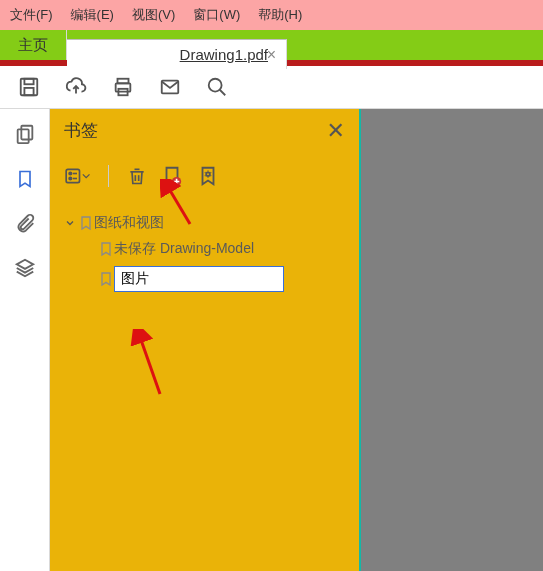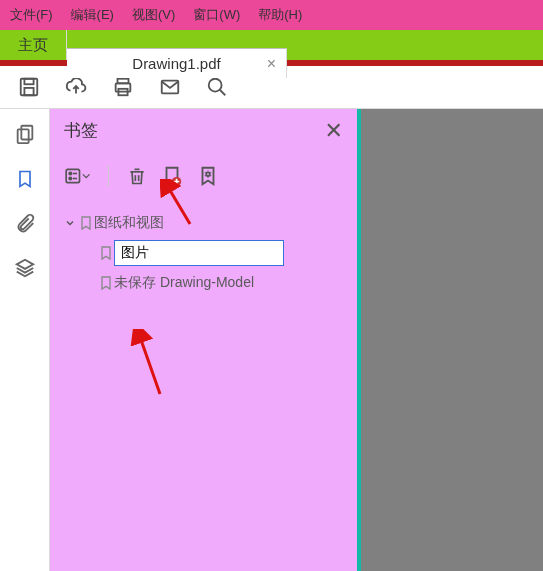--- a/index.html
+++ b/index.html
@@ -9,21 +9,21 @@
     background: #fff;
     width: 543px;
     height: 571px;
     overflow: hidden;
     color: #333;
   }
   .menubar {
     display: flex;
     gap: 18px;
     padding: 6px 10px;
-    background: #ec4899;
+    background: #fca5a5;
     font-size: 13px;
   }
   .menubar span { cursor: default; }
   .tabbar {
     display: flex;
     align-items: stretch;
     background: #84cc16;
     border-bottom: 6px solid #b91c1c;
     height: 36px;
   }
@@ -34,24 +34,25 @@
     padding: 0 18px;
     font-size: 15px;
     color: #333;
     border-right: 1px solid #d9d9d9;
     position: relative;
   }
   .tab.doc {
     flex: 0 0 220px;
     background: #fff;
     border-top: 1px solid #bfbfbf;
-    justify-content: center;
+    justify-content: flex-end;
     gap: 8px;
     position: relative;
-    top: 18px;
+    top: 9px;
+    text-decoration: underline;
   }
   .tab.doc .close {
     position: absolute;
     right: 10px;
     color: #888;
     font-size: 16px;
     line-height: 1;
   }
   .toolbar {
     display: flex;
@@ -72,24 +73,24 @@
     flex-direction: column;
     align-items: center;
     padding-top: 14px;
     gap: 22px;
     background: #fff;
   }
   .leftbar .icon { color: #666; }
   .leftbar .icon.active { color: #3a6fd8; }
   .panel {
     flex: 1;
-    border-right: 4px solid #14b8a6;
+    border-right: 2px solid #14b8a6;
     position: relative;
     padding: 10px 14px;
-    background: #f0abfc;
+    background: #eab308;
   }
   .panel-header {
     display: flex;
     align-items: center;
     justify-content: space-between;
     margin-bottom: 22px;
   }
   .panel-header h1 { font-size: 17px; font-weight: normal; }
   .panel-header .close { font-size: 22px; color: #555; line-height: 1; }
   .panel-toolbar {
@@ -268,29 +269,29 @@
             </svg>
         </span>
         <span>图纸和视图</span>
       </div>
       <div class="tree-row indent1">
         <span class="bm-outline">
           <svg width="16" height="18" viewBox="0 0 24 24" fill="none" stroke="#8a8a8a" stroke-width="2">
               <path d="M6 3h12v18l-6-4-6 4V3z"></path>
             </svg>
         </span>
-        <input class="edit-input" value="图片" style="">
+        <span>未保存 Drawing-Model</span>
       </div>
       <div class="tree-row indent1">
         <span class="bm-outline">
           <svg width="16" height="18" viewBox="0 0 24 24" fill="none" stroke="#8a8a8a" stroke-width="2">
               <path d="M6 3h12v18l-6-4-6 4V3z"></path>
             </svg>
         </span>
-        <span>未保存 Drawing-Model</span>
+        <input class="edit-input" value="图片" style="">
       </div>
     </div>
 
     <svg class="arrow" style="left:110px;top:70px" width="40" height="50">
         <defs>
           <marker id="ah1" markerWidth="8" markerHeight="8" refX="2" refY="4" orient="auto">
             <path d="M0 0L8 4L0 8z" fill="#d11"></path>
           </marker>
         </defs>
         <path d="M30 45 L8 8" stroke="#d11" stroke-width="3" marker-end="url(#ah1)"></path>

